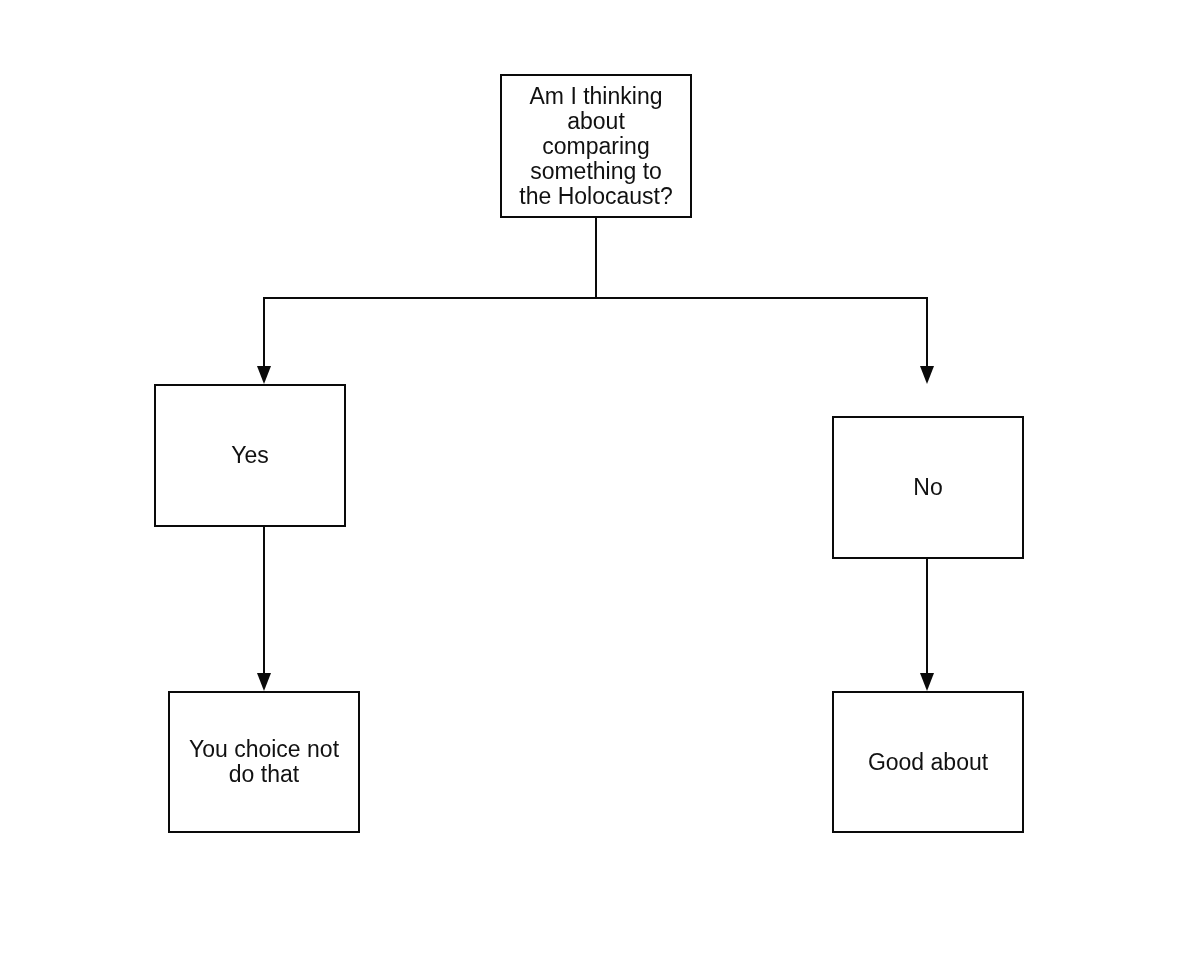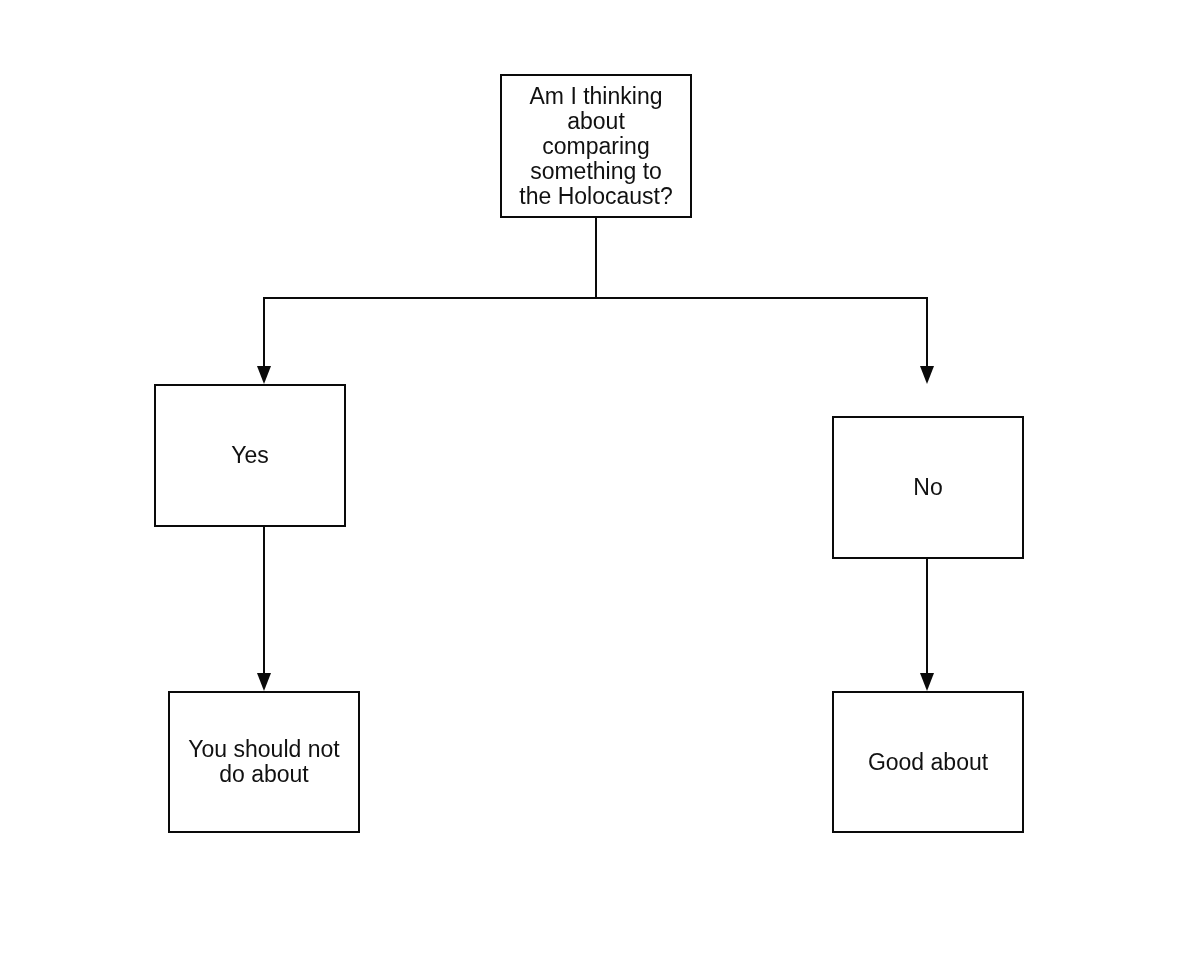--- a/index.html
+++ b/index.html
@@ -80,20 +80,20 @@
 
   <div class="node node-yes">
     <span class="label">Yes</span>
   </div>
 
   <div class="node node-no">
     <span class="label">No</span>
   </div>
 
   <div class="node node-yes-outcome">
-    <span class="label">You should not do about</span>
+    <span class="label">You choice not do that</span>
   </div>
 
   <div class="node node-no-outcome">
     <span class="label">Good about</span>
   </div>
 
 </div>
 
 </body></html>

